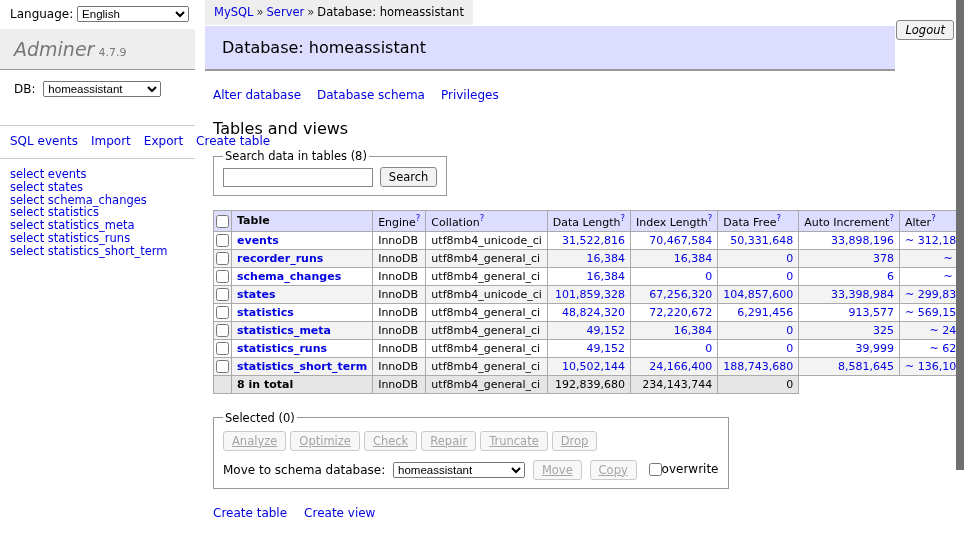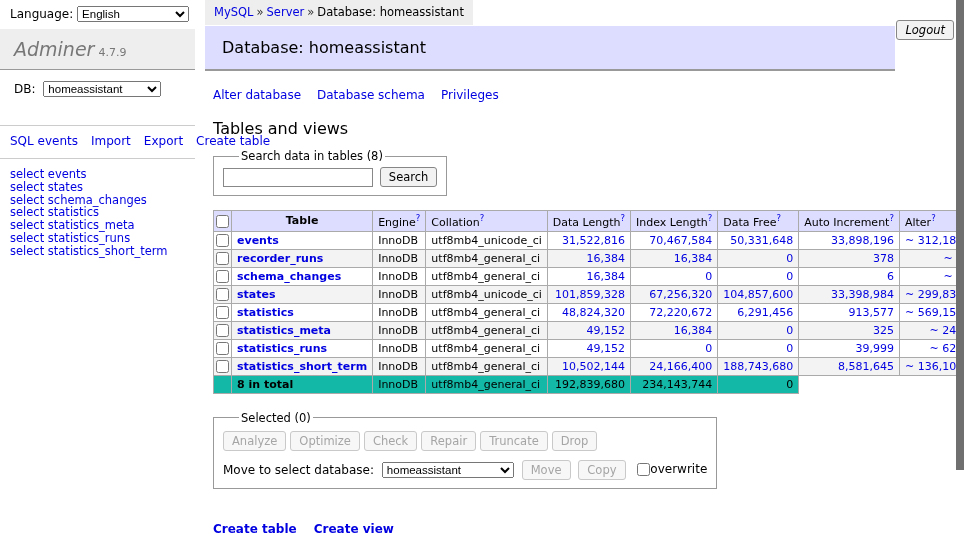--- a/index.html
+++ b/index.html
@@ -62,21 +62,21 @@
   .content { padding:0 0 0 8px; }
   .page-links { margin-top:17px; }
   .page-links a { margin-right:16px; }
   h3 { font-weight:normal; font-size:16px; }
   .h-tables { margin:17px 0 11px; }
   fieldset {
     display:inline-block;
     border:1px solid #999;
     padding:4px 9px 8px 9px;
   }
-  fieldset legend { font-size:11.5px; padding:0 2px;margin-left:16px; }
+  fieldset legend { font-size:11.5px; padding:0 2px; }
   .search-fieldset input[type=text] {
     width:150px; height:19px;
     border:1px solid #888;
     font-size:11.5px; padding:1px 3px;
     vertical-align:middle;
   }
   .btn {
     font-family:"DejaVu Sans", sans-serif;
     font-size:11.5px;
     padding:2px 8px;
@@ -84,50 +84,51 @@
     border:1px solid #868686;
     border-radius:3px;
     cursor:pointer;
     vertical-align:middle;
   }
   .btn.disabled {
     color:#a5a5a5;
     border-color:#c9c9c9;
     background:#f7f7f7;
     cursor:default;
+    text-decoration:underline;
   }
   .search-fieldset .btn { margin-left:3px; }
 
   
   table { border-collapse:collapse; margin-top:14px; font-size:11px; white-space:nowrap; }
   th, td { border:1px solid #aaa; padding:2px 5px; height:17px; }
   thead th { background:#ddddff; font-weight:normal; text-align:left; font-size:11px; }
-  thead th.tname { font-weight:bold; text-align:center; }
+  thead th.tname { font-weight:bold; text-align:left; }
   thead sup { color:#0000e0; font-size:8.5px; cursor:pointer; }
   td.check, th.check { text-align:center; padding:1px 2px; }
   input[type=checkbox] { width:13px; height:13px; vertical-align:middle; }
   td.name a { font-weight:bold; }
   td.num { text-align:right; }
   td.num a { display:block; }
   tbody tr.stripe td { background:#f3f3f3; }
-  tr.total td { background:#14b8a6; }
+  tr.total td { background:#e5e5e5; }
   tr.total td.num { color:#000; }
   tr.total td.blank { border:none; background:transparent; }
   tr.total td.name-cell { font-weight:bold; }
 
   
   .selected-fieldset { margin-top:17px; }
   .selected-buttons { margin:2px 0 9px; }
   .selected-buttons .btn { margin-right:4px; }
   .move-row { font-size:12px; }
   .move-row select { width:132px; font-size:11.5px; margin:0 4px; vertical-align:middle; }
   .move-row .btn { margin-right:4px; }
   .overwrite-wrap { margin-left:4px; white-space:nowrap; }
 
-  .footer-links { margin-top:33px;font-weight:bold; }
+  .footer-links { margin-top:17px; }
   .footer-links a { margin-right:17px; }
   .h-routines { margin:21px 0 0; }
 
   
   .scrollbar {
     position:absolute; right:0; top:0;
     width:10px; height:543px;
     background:#fff;
   }
   .scroll-thumb {
@@ -374,21 +375,21 @@
             <td class="blank"></td>
             <td class="blank"></td>
           </tr>
         </tbody>
     </table>
 
     <fieldset class="selected-fieldset">
       <legend>Selected (0)</legend>
       <div class="selected-buttons" id="selected-buttons"><button class="btn disabled" disabled="">Analyze</button><button class="btn disabled" disabled="">Optimize</button><button class="btn disabled" disabled="">Check</button><button class="btn disabled" disabled="">Repair</button><button class="btn disabled" disabled="">Truncate</button><button class="btn disabled" disabled="">Drop</button></div>
       <div class="move-row">
-        <span>Move to select database:</span>
+        <span>Move to schema database:</span>
         <select id="move-select"><option>homeassistant</option></select>
         <button class="btn disabled" disabled="">Move</button>
         <button class="btn disabled" disabled="">Copy</button>
         <label class="overwrite-wrap"><input type="checkbox" style=""><span>overwrite</span></label>
       </div>
     </fieldset>
 
     <div class="footer-links" id="footer-table-links"><a>Create table</a><a>Create view</a></div>
 
     <h3 class="h-routines">Routines</h3>

